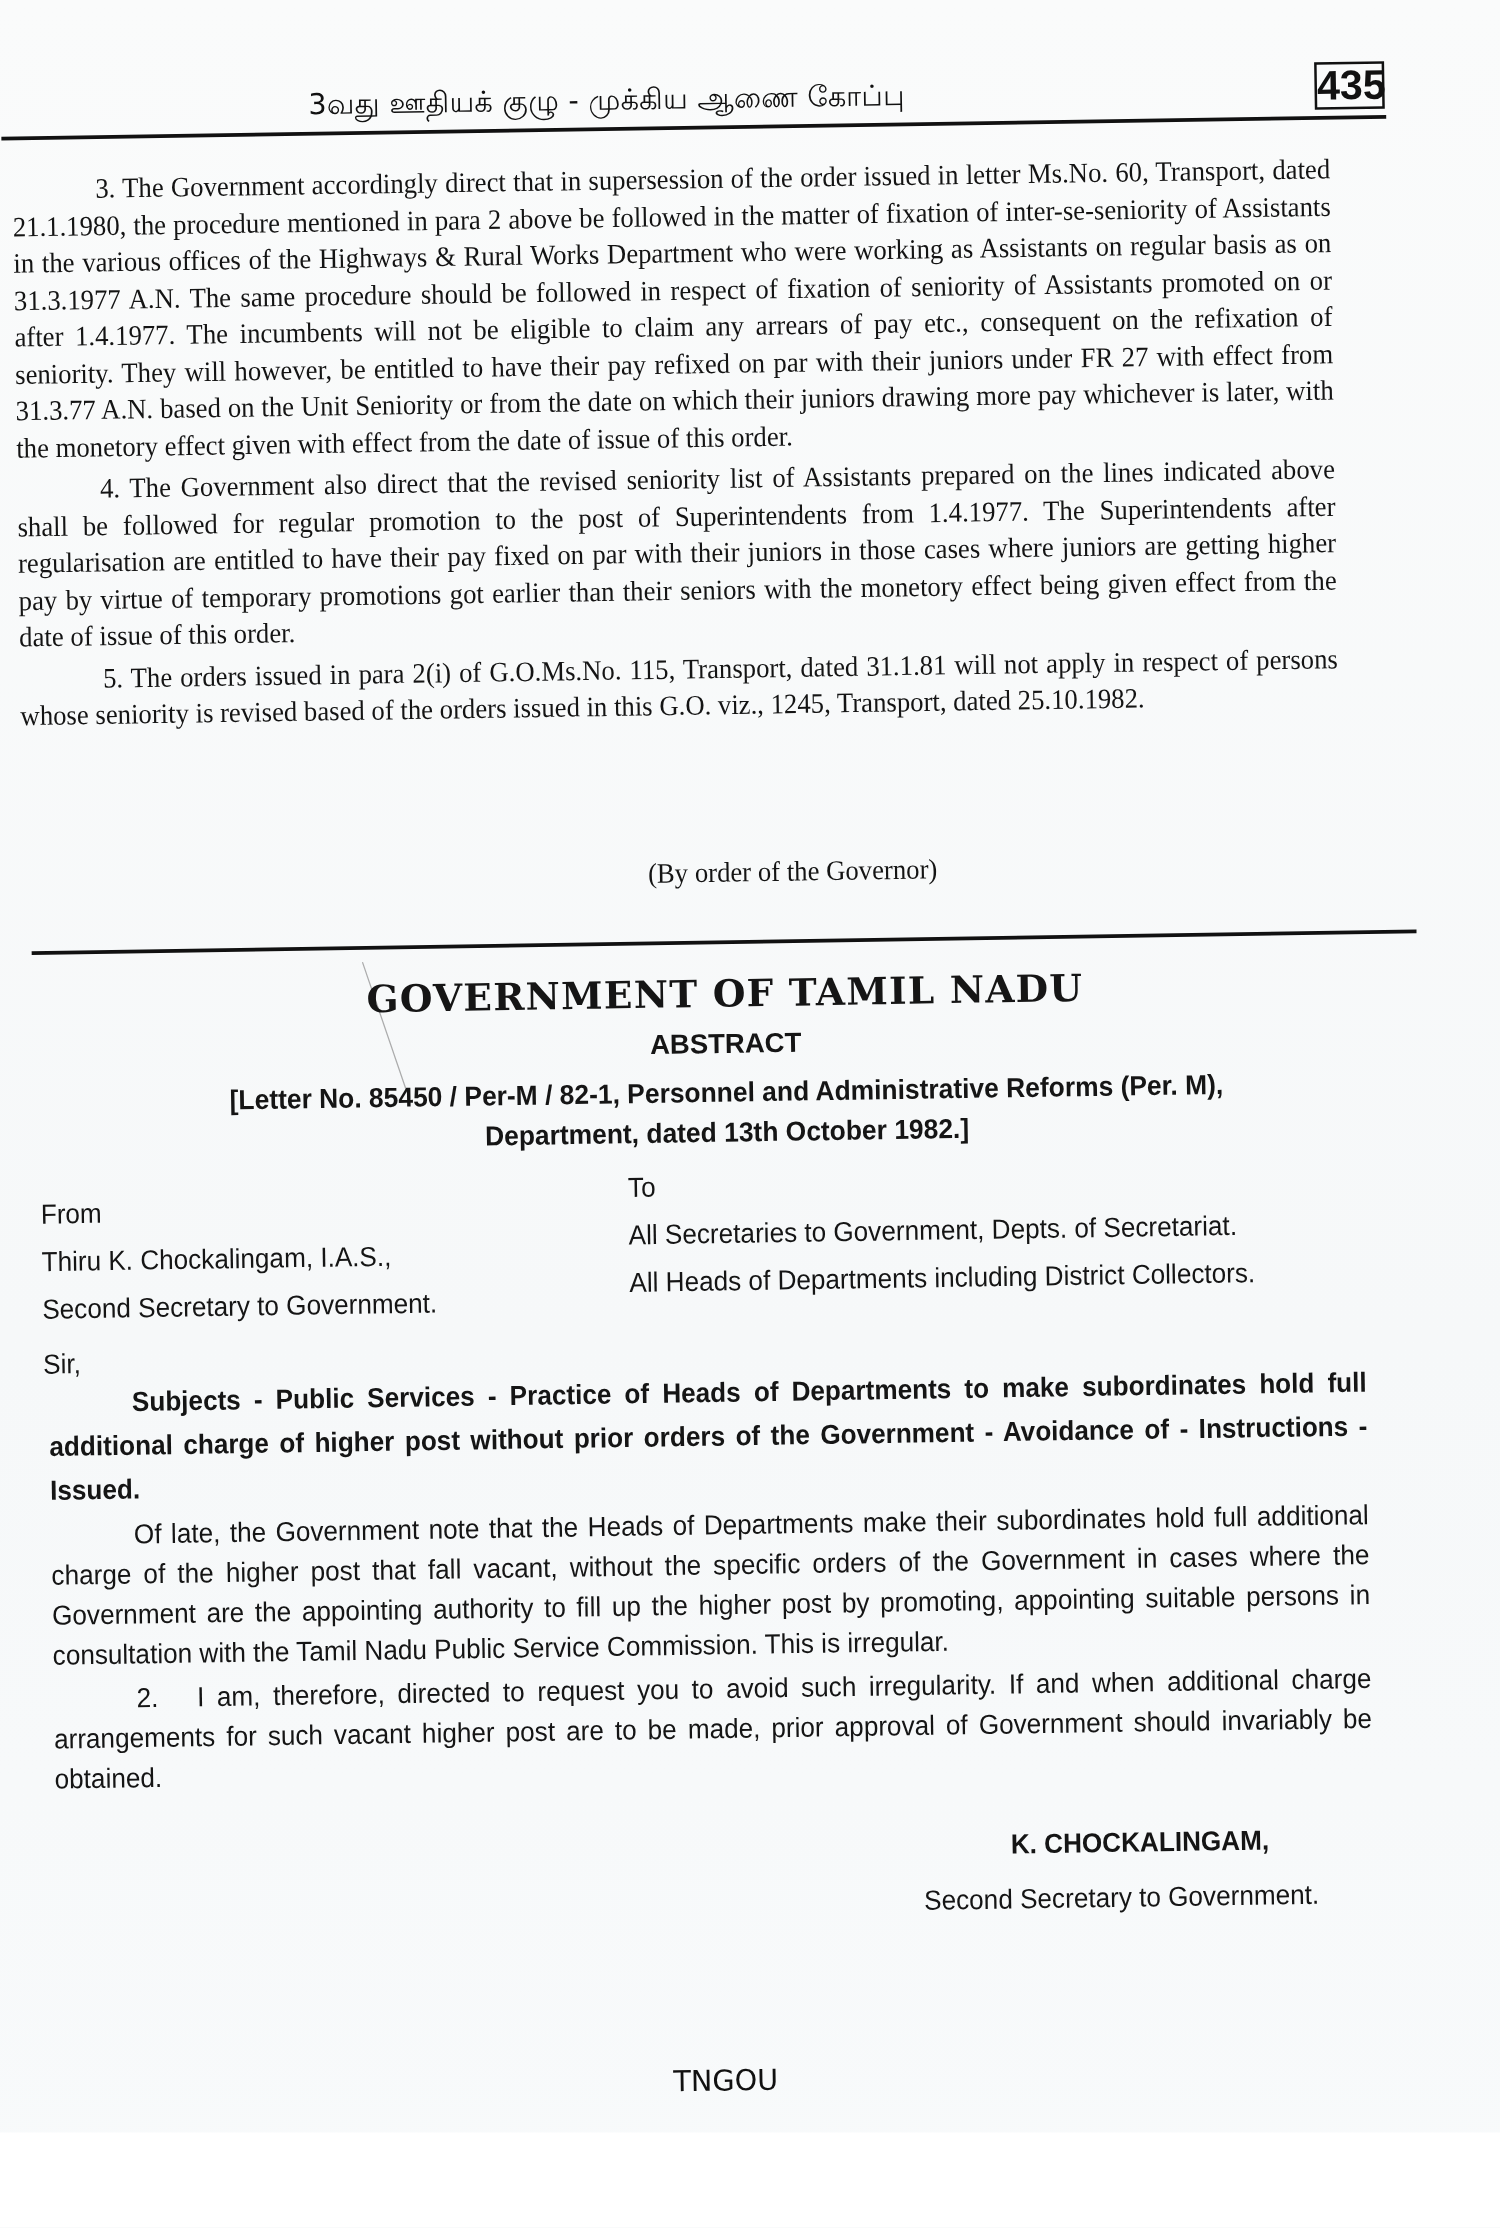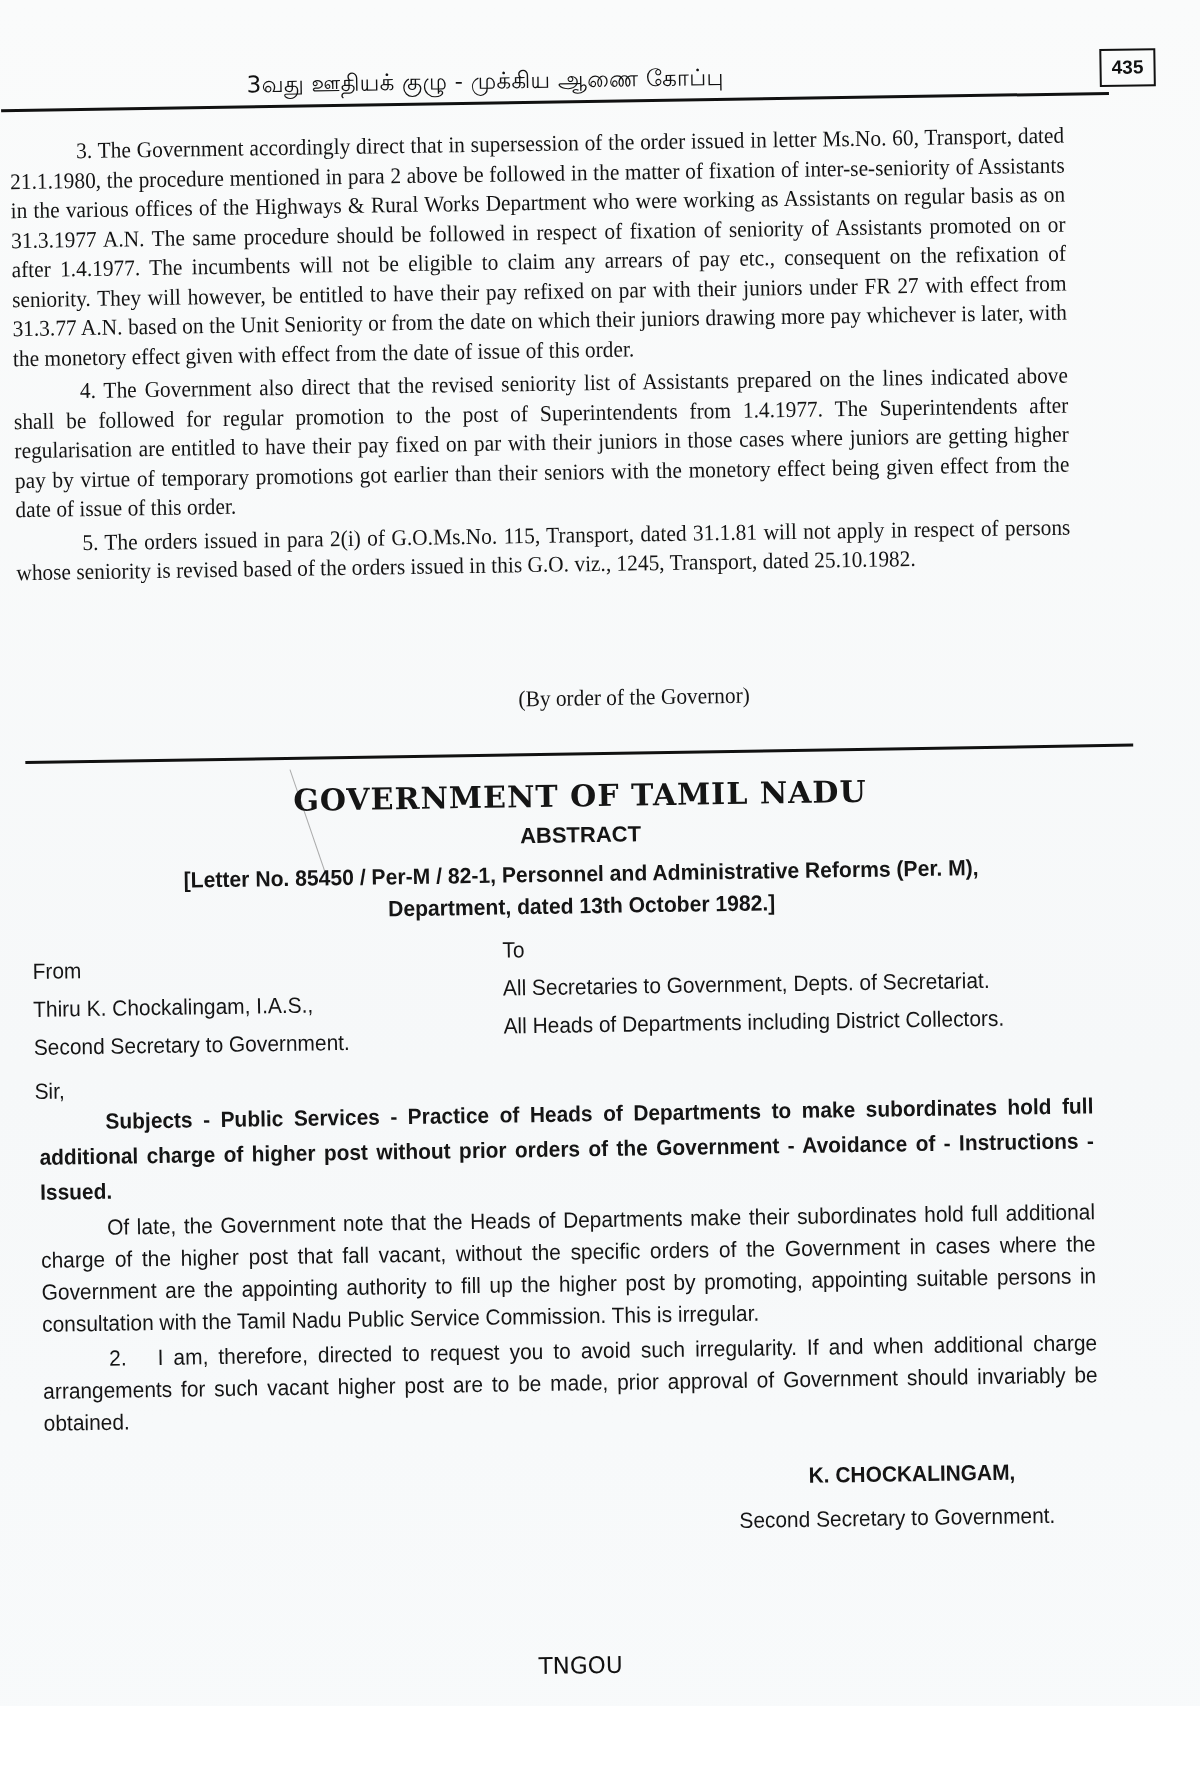--- a/index.html
+++ b/index.html
@@ -41,26 +41,25 @@
       color: #111;
     }
     .page-number-box {
       position: absolute;
       left: 1063px;
       top: 57px;
       width: 52px;
       height: 34px;
       border: 2.5px solid #111;
       font-family: "Liberation Sans", sans-serif;
-      font-size: 19px;
+      font-size: 33px;
       font-weight: bold;
       line-height: 34px;
       text-align: center;
       color: #111;
-      margin-left: 48px;
     }
     .header-rule {
       position: absolute;
       left: 12px;
       top: 100px;
       width: 1108px;
       height: 2.5px;
       background: #111;
     }
 

